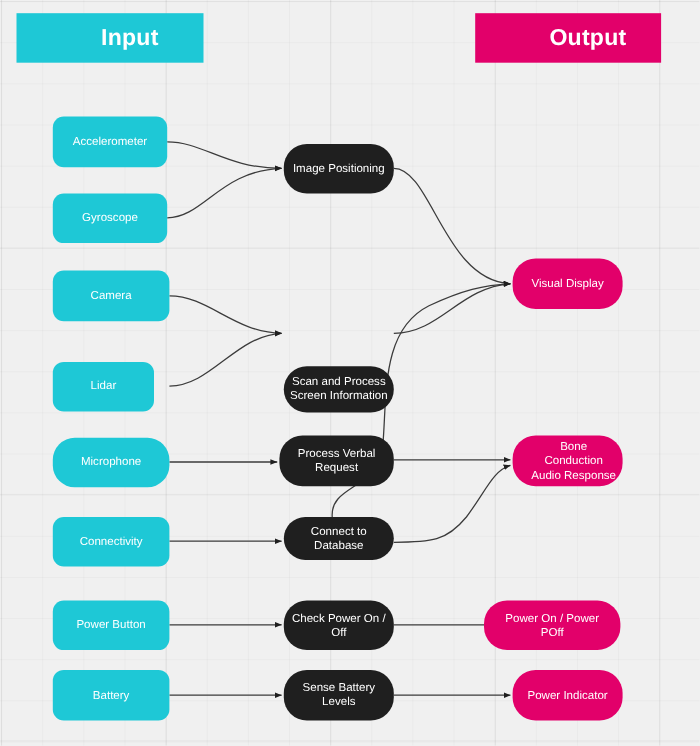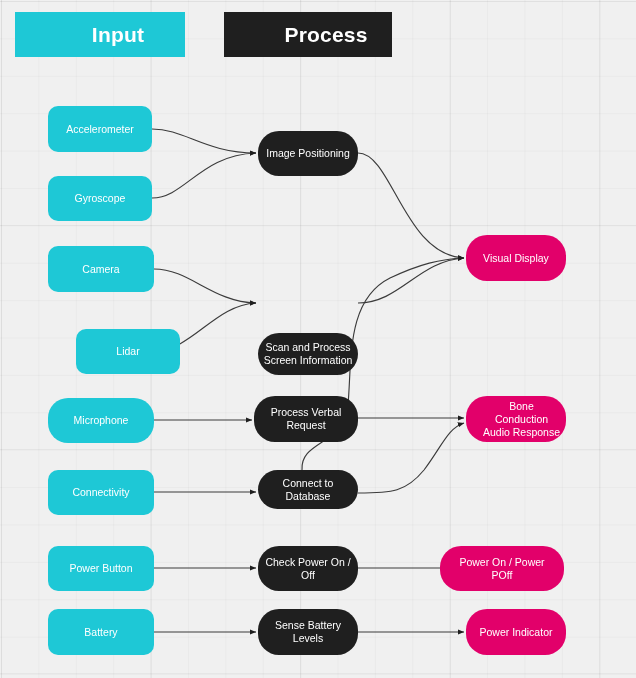--- a/index.html
+++ b/index.html
@@ -103,29 +103,29 @@
         <path class="edge-path" d="M154,568 L256,568" marker-end="url(#arrowhead)"></path>
         <path class="edge-path" d="M358,568 L464,568" marker-end="url(#arrowhead)"></path>
         <path class="edge-path" d="M154,632 L256,632" marker-end="url(#arrowhead)"></path>
         <path class="edge-path" d="M358,632 L464,632" marker-end="url(#arrowhead)"></path>
       </g>
   </svg>
 
   <div class="header input" style="left: 15px; top: 12px; width: 170px; height: 45px; background: rgb(30, 200, 214);">
     <span>Input</span>
   </div>
-  <div class="header process" style="left: 224px; top: 12px; width: 168px; height: 45px; background: rgb(31, 31, 31);">
-    <span>Process</span>
+  <div class="header output" style="left: 432px; top: 12px; width: 169px; height: 45px; background: rgb(226, 0, 106);">
+    <span>Output</span>
   </div>
 
   <div id="node-layer">
       <div class="node input" style="left: 48px; top: 106px; width: 104px; height: 46px;"><span>Accelerometer</span></div>
       <div class="node input" style="left: 48px; top: 176px; width: 104px; height: 45px;"><span>Gyroscope</span></div>
       <div class="node input" style="left: 48px; top: 246px; width: 106px; height: 46px;"><span>Camera</span></div>
-      <div class="node input" style="left: 48px; top: 329px; width: 104px; height: 45px; margin-left: 28px;"><span>Lidar</span></div>
+      <div class="node input" style="left: 48px; top: 329px; width: 92px; height: 45px;"><span>Lidar</span></div>
       <div class="node input" style="left: 48px; top: 398px; width: 106px; height: 45px; border-radius: 20px;"><span>Microphone</span></div>
       <div class="node input" style="left: 48px; top: 470px; width: 106px; height: 45px;"><span>Connectivity</span></div>
       <div class="node input" style="left: 48px; top: 546px; width: 106px; height: 45px;"><span>Power Button</span></div>
       <div class="node input" style="left: 48px; top: 609px; width: 106px; height: 46px;"><span>Battery</span></div>
       <div class="node process" style="left: 258px; top: 131px; width: 100px; height: 45px;"><span>Image Positioning</span></div>
       <div class="node process" style="left: 258px; top: 288px; width: 100px; height: 42px; margin-top: 45px;"><span>Scan and Process
 Screen Information</span></div>
       <div class="node process" style="left: 254px; top: 396px; width: 104px; height: 46px;"><span>Process Verbal
 Request</span></div>
       <div class="node process" style="left: 258px; top: 470px; width: 100px; height: 39px;"><span>Connect to Database</span></div>

